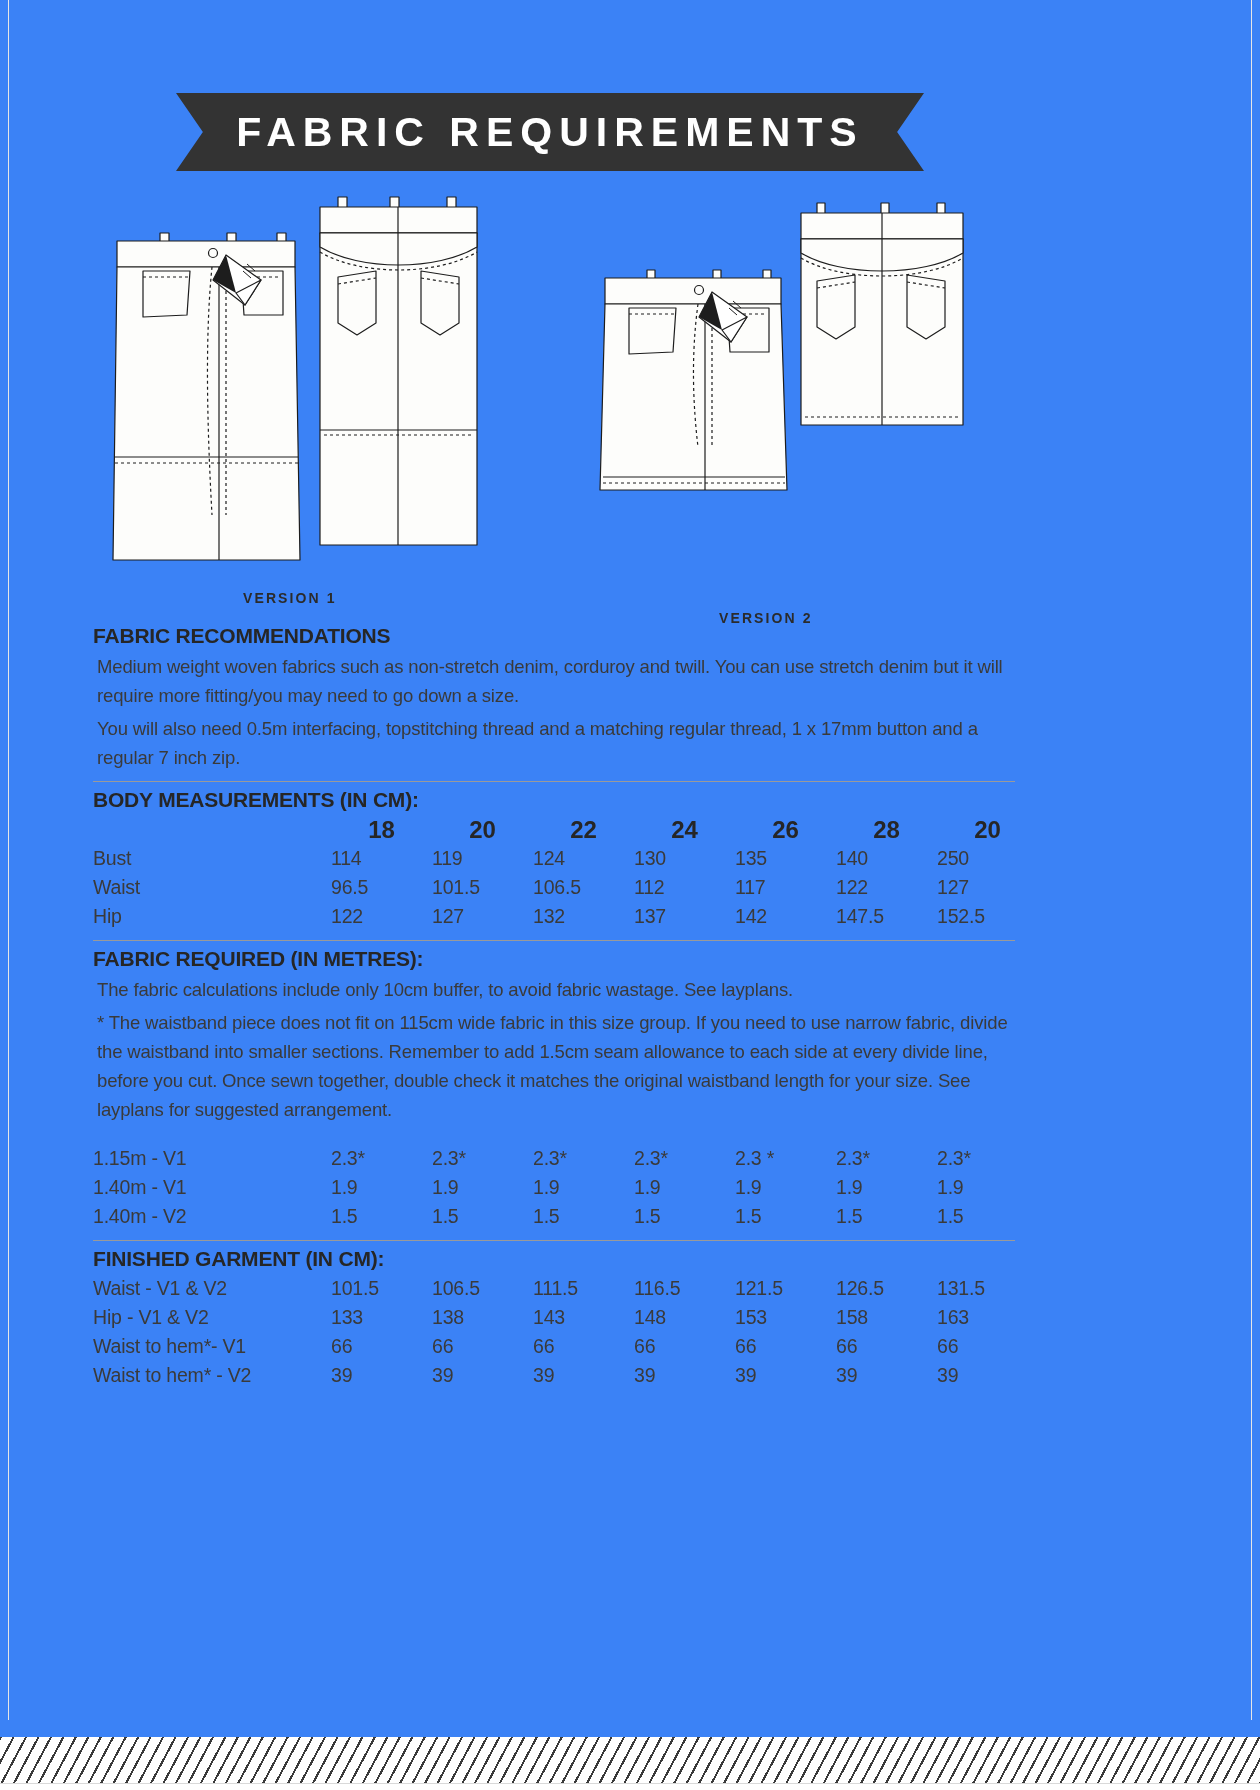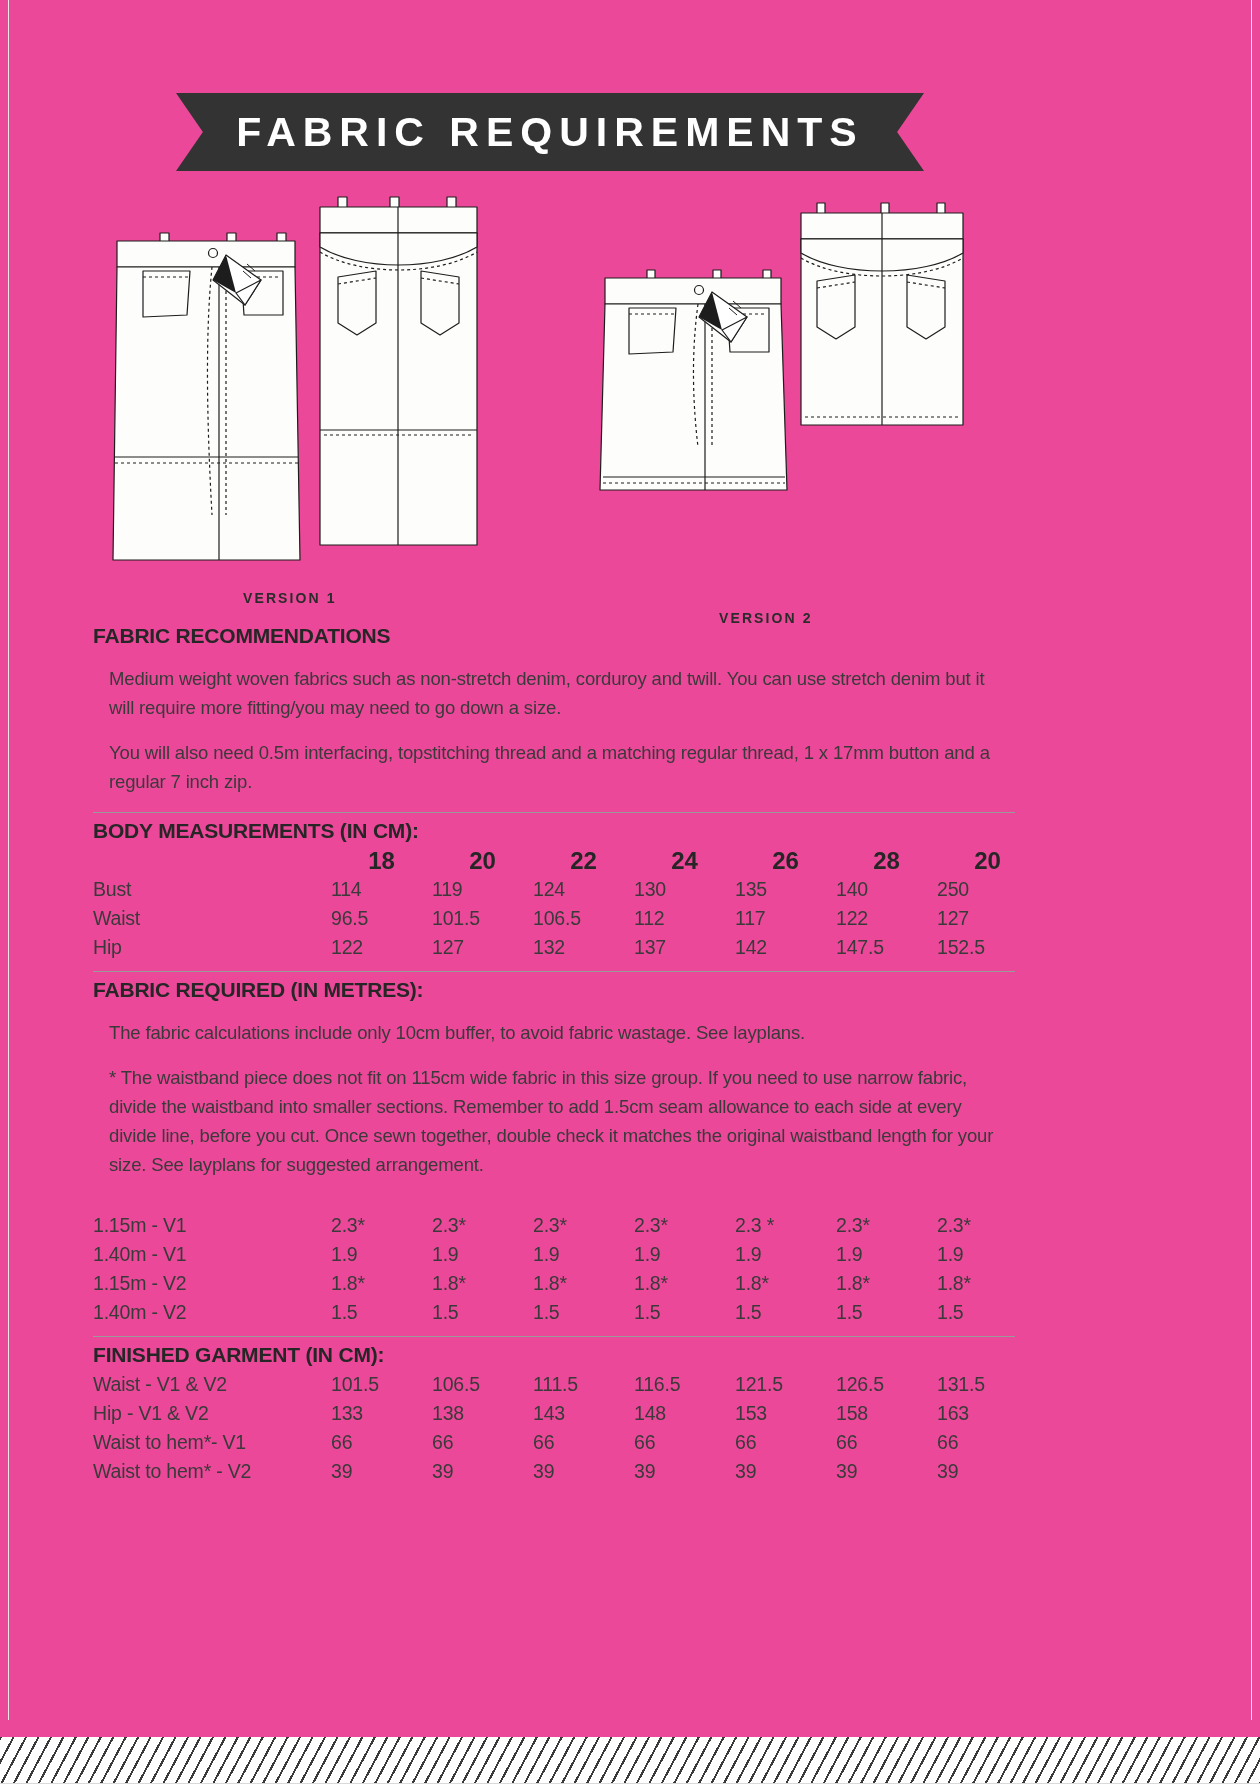--- a/index.html
+++ b/index.html
@@ -13,21 +13,21 @@
     position: relative;
     font-family: "Liberation Sans", sans-serif;
     color: #2e2e2e;
     overflow: hidden;
   }
   .page {
     position: absolute;
     left: 0; top: 0;
     width: 1260px;
     height: 1790px;
-    background: #ec4899;
+    background: #3b82f6;
   }
   
   .edge-rule {
     position: absolute;
     top: 0;
     width: 1px;
     height: 1720px;
     background: #e6e6e6;
   }
   .edge-rule.left  { left: 8px; }
@@ -108,21 +108,21 @@
   }
   h2.section-head {
     margin: 0 0 3px 0;
     font-family: "Liberation Sans", sans-serif;
     font-weight: bold;
     font-size: 21px;
     letter-spacing: -0.2px;
     color: #262626;
   }
   p.body-text {
-    margin: 16px;
+    margin: 4px;
     font-family: "Liberation Sans", sans-serif;
     font-size: 18.5px;
     line-height: 29px;
     color: #3a3a3a;
     letter-spacing: -0.15px;
   }
   .rule {
     height: 1px;
     background: #9a9a9a;
     margin: 9px 0 6px 0;
@@ -413,30 +413,20 @@
             <td>1.40m  - V1</td>
             <td>1.9</td>
             <td>1.9</td>
             <td>1.9</td>
             <td>1.9</td>
             <td>1.9</td>
             <td>1.9</td>
             <td>1.9</td>
           </tr>
           <tr>
-            <td>1.15m - V2</td>
-            <td>1.8*</td>
-            <td>1.8*</td>
-            <td>1.8*</td>
-            <td>1.8*</td>
-            <td>1.8*</td>
-            <td>1.8*</td>
-            <td>1.8*</td>
-          </tr>
-          <tr>
             <td>1.40m - V2</td>
             <td>1.5</td>
             <td>1.5</td>
             <td>1.5</td>
             <td>1.5</td>
             <td>1.5</td>
             <td>1.5</td>
             <td>1.5</td>
           </tr>
         </tbody>

